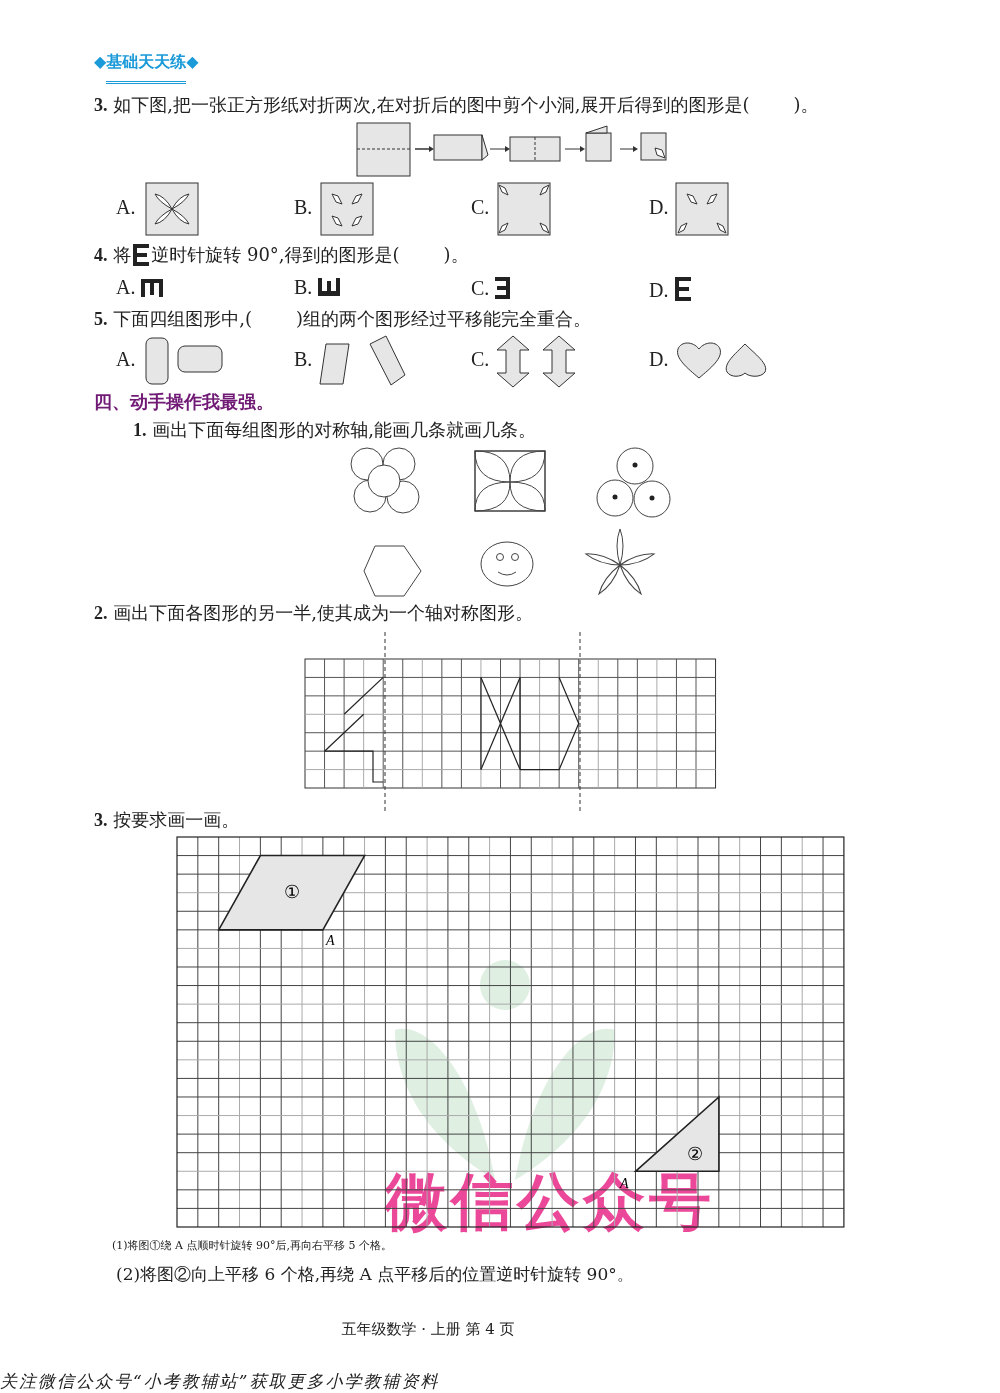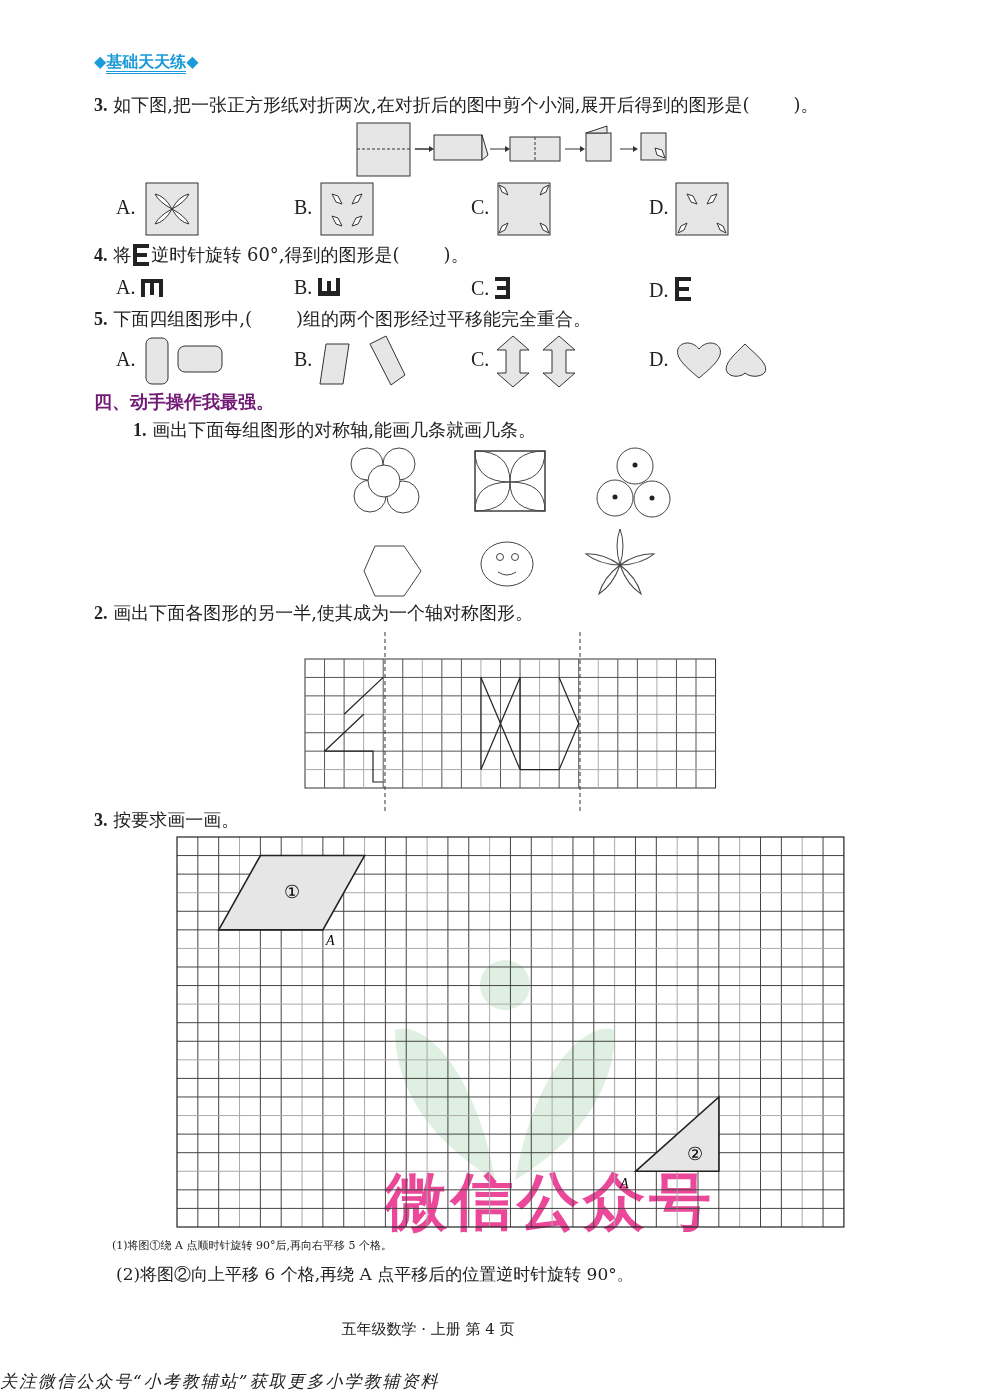--- a/index.html
+++ b/index.html
@@ -2,21 +2,21 @@
 <html><head>
 <meta charset="utf-8">
 <style>
   html,body{margin:0;padding:0;background:#fff;}
   body{width:1000px;height:1393px;position:relative;overflow:hidden;
        font-family:"DejaVu Serif","Liberation Serif",serif;color:#222;}
   .abs{position:absolute;}
   .txt{font-size:18px;line-height:24px;white-space:nowrap;}
   .qnum{font-weight:bold;font-family:"Liberation Serif",serif;}
   .header{left:94px;top:52px;color:#1a9ad8;font-family:"DejaVu Sans","Liberation Sans",sans-serif;font-size:16px;font-weight:bold;}
-  .header .lbl{border-bottom:3px double #1a9ad8;padding-bottom:1px;font-family:Liberation Serif, serif;}
+  .header .lbl{border-bottom:3px double #1a9ad8;padding-bottom:10px;}
   .section{color:#701a75;font-family:"DejaVu Sans","Liberation Sans",sans-serif;font-size:18px;font-weight:bold;}
   .opt{font-family:"Liberation Serif",serif;font-size:20px;}
   .paren{display:inline-block;width:44px;}
   .footer{font-size:15px;}
   .foot2{font-size:17px;font-style:italic;letter-spacing:2px;}
   svg{overflow:visible;}
 </style>
 </head>
 <body>
 
@@ -88,21 +88,21 @@
       <path d="M42,12 L36,14 L32,22 L38,20Z"></path>
     <path d="M3,51 L9,48 L12,41 L6,44Z"></path>
       <path d="M51,51 L45,48 L42,41 L48,44Z"></path>
   </g>
 </svg>
 
 <div class="abs txt" style="left:94px;top:243px;">
   <span class="qnum">4.</span>
   <span>将</span><svg width="20" height="24" style="vertical-align:-6px">
       <path d="M2,1 H18 V5 H6 V10 H16 V14 H6 V19 H18 V23 H2 Z" fill="#222"></path>
-    </svg><span>逆时针旋转 60°,得到的图形是(</span><span class="paren"></span><span>)。</span>
+    </svg><span>逆时针旋转 90°,得到的图形是(</span><span class="paren"></span><span>)。</span>
 </div>
 <div class="abs opt" style="left:116px;top:276px;"><span>A.</span>
   <svg width="24" height="20" style="vertical-align:-3px">
       <path d="M1,2 H23 V20 H19 V6 H14 V18 H10 V6 H5 V20 H1 Z" fill="#222"></path>
     </svg></div>
 <div class="abs opt" style="left:294px;top:276px;"><span>B.</span>
   <svg width="24" height="20" style="vertical-align:-3px">
       <path d="M1,1 H5 V14 H10 V4 H14 V14 H19 V1 H23 V19 H1 Z" fill="#222"></path>
     </svg></div>
 <div class="abs opt" style="left:471px;top:276px;"><span>C.</span>

